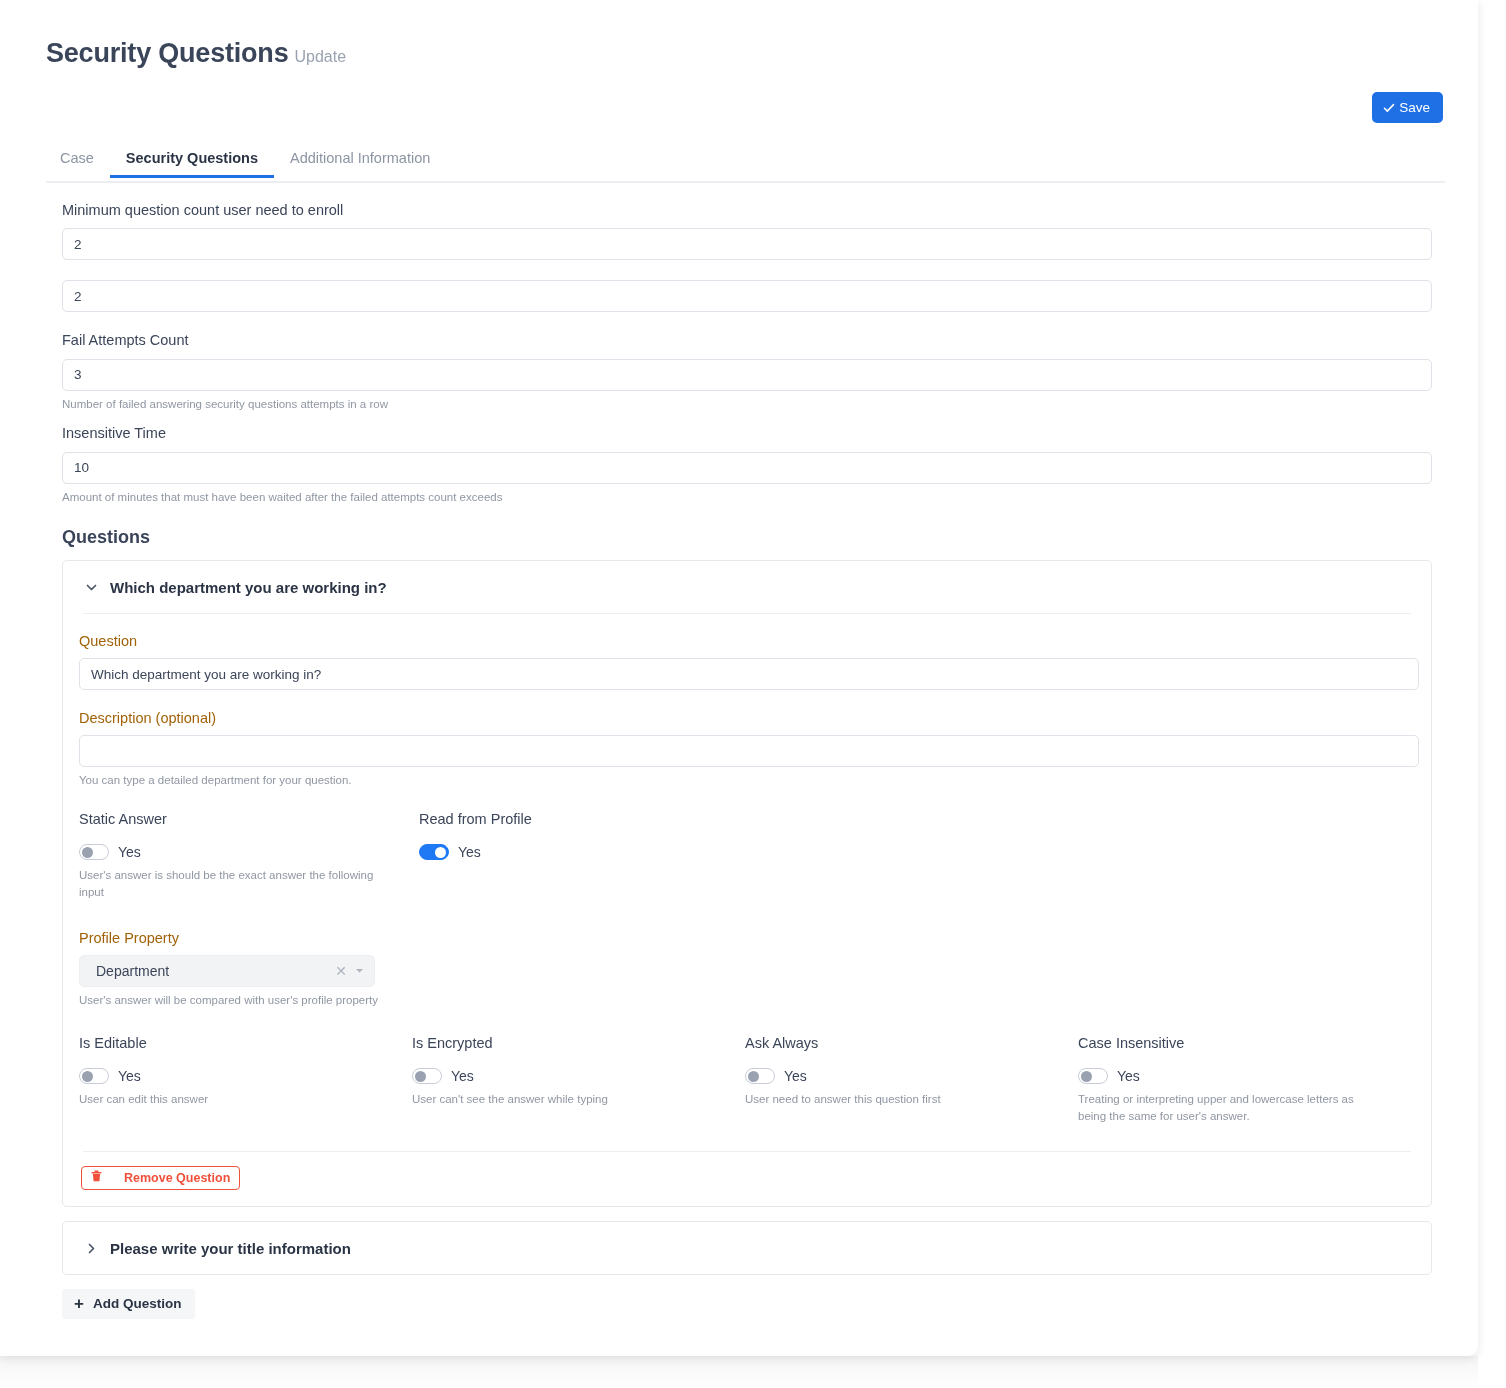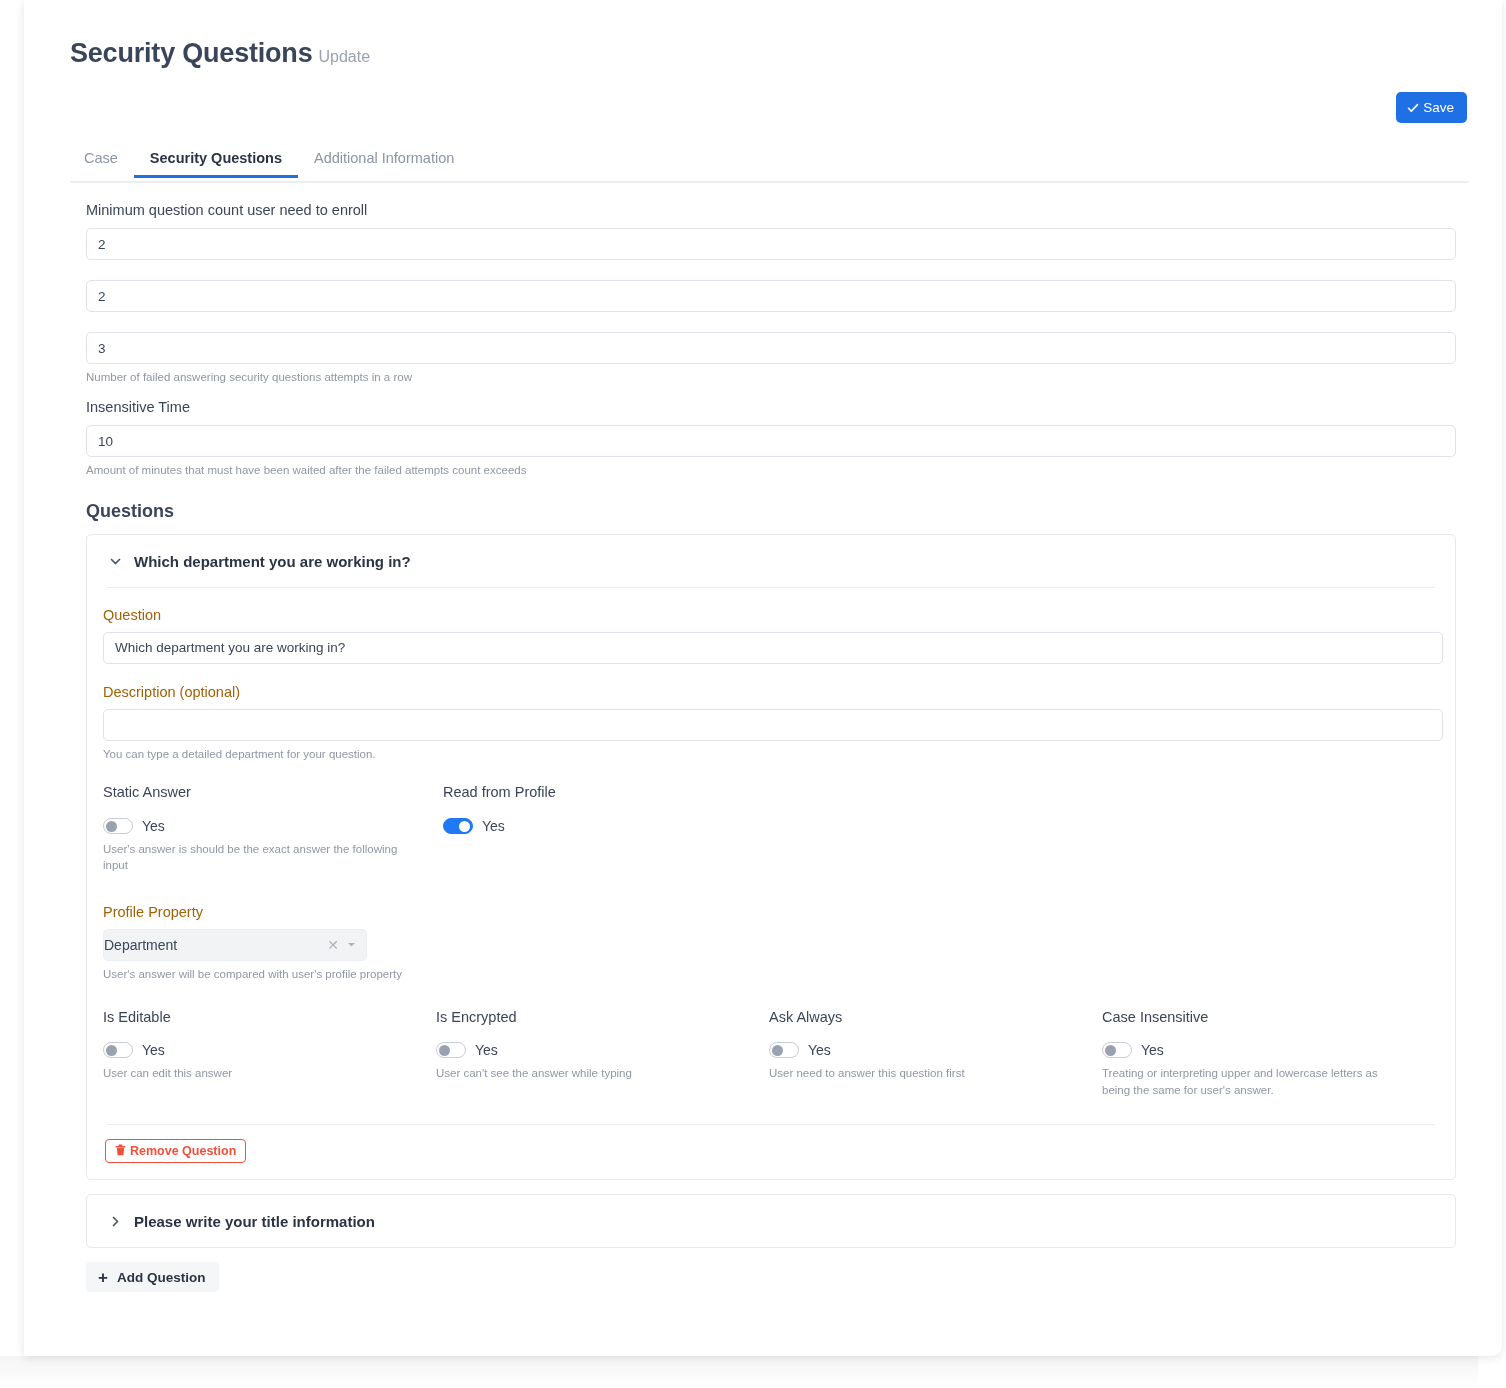--- a/index.html
+++ b/index.html
@@ -18,21 +18,20 @@
     background: #ffffff;
   }
   .sheet {
     position: absolute;
     left: 0; top: 0;
     width: 1478px;
     height: 1356px;
     background: #ffffff;
     border-bottom-right-radius: 10px;
     box-shadow: 0 2px 10px rgba(0,0,0,0.10);
-    margin-left: 24px;
   }
   .bottom-fade {
     position: absolute;
     left: 0; top: 1356px;
     width: 1478px; height: 32px;
     background: linear-gradient(to bottom, rgba(0,0,0,0.045), rgba(0,0,0,0));
   }
 
   
   .page-title {
@@ -227,28 +226,28 @@
     line-height: 1.45;
     max-width: 300px;
   }
 
   .two-col { display: flex; margin-top: 4px; }
   .two-col > div { width: 340px; }
 
   
   .select-box {
     position: relative;
-    width: 264px;
+    width: 296px;
     height: 32px;
     background: #f2f3f5;
     border: 1px solid #eceef1;
     border-radius: 5px;
     display: flex;
     align-items: center;
-    padding: 0 0;
+    padding: 0 16px;
     cursor: pointer;
   }
   .select-value { font-size: 14px; color: #3b4559; }
   .select-icons {
     position: absolute;
     right: 9px; top: 0; bottom: 0;
     display: flex; align-items: center; gap: 7px;
     color: #aeb4be;
   }
   .sel-x { font-size: 14px; line-height: 1; cursor: pointer; }
@@ -258,21 +257,21 @@
 
   .card-foot-divider {
     height: 1px;
     background: #eceef1;
     margin: 26px 20px 0 20px;
   }
   .remove-btn {
     margin: 14px 0 16px 18px;
     display: inline-flex;
     align-items: center;
-    gap: 4px;
+    gap: 22px;
     height: 24px;
     padding: 0 9px;
     border: 1px solid #f0503a;
     border-radius: 4px;
     background: #ffffff;
     color: #f0503a;
     font-family: "Liberation Sans", sans-serif;
     font-size: 12.5px;
     font-weight: bold;
     cursor: pointer;
@@ -327,20 +326,21 @@
         <input class="text-input" value="2" style="">
       </div>
       <div class="gap-20"></div>
 
       <div>
         <input class="text-input" value="2" style="">
       </div>
       <div class="gap-20"></div>
 
       <div>
+        <div class="field-label">Fail Attempts Count</div>
         <input class="text-input" value="3" style="">
         <div class="hint">Number of failed answering security questions attempts in a row</div>
       </div>
       <div class="gap-13"></div>
 
       <div>
         <div class="field-label">Insensitive Time</div>
         <input class="text-input" value="10" style="">
         <div class="hint">Amount of minutes that must have been waited after the failed attempts count exceeds</div>
       </div>

